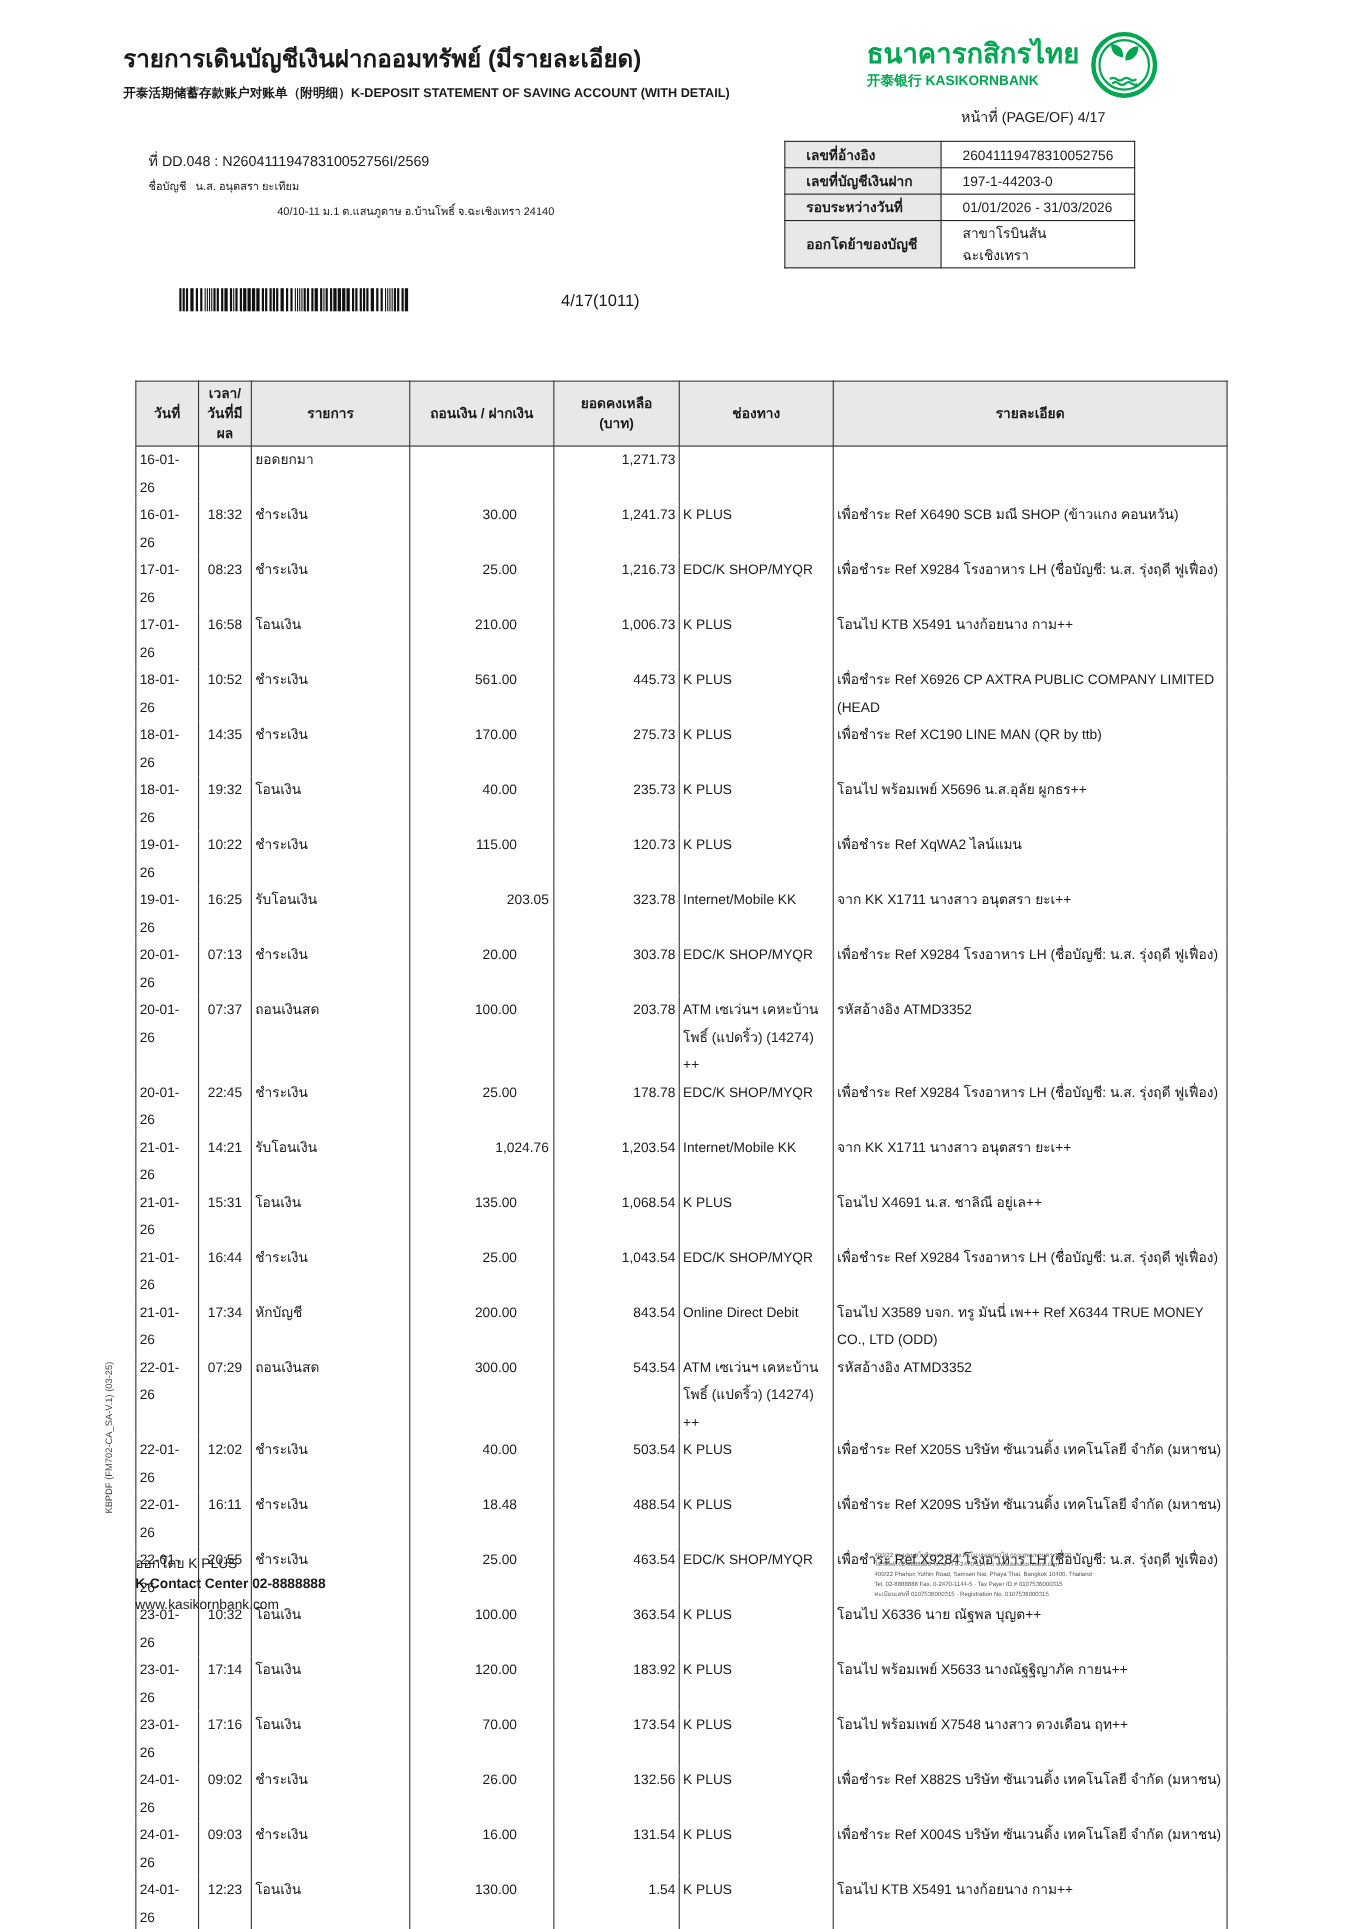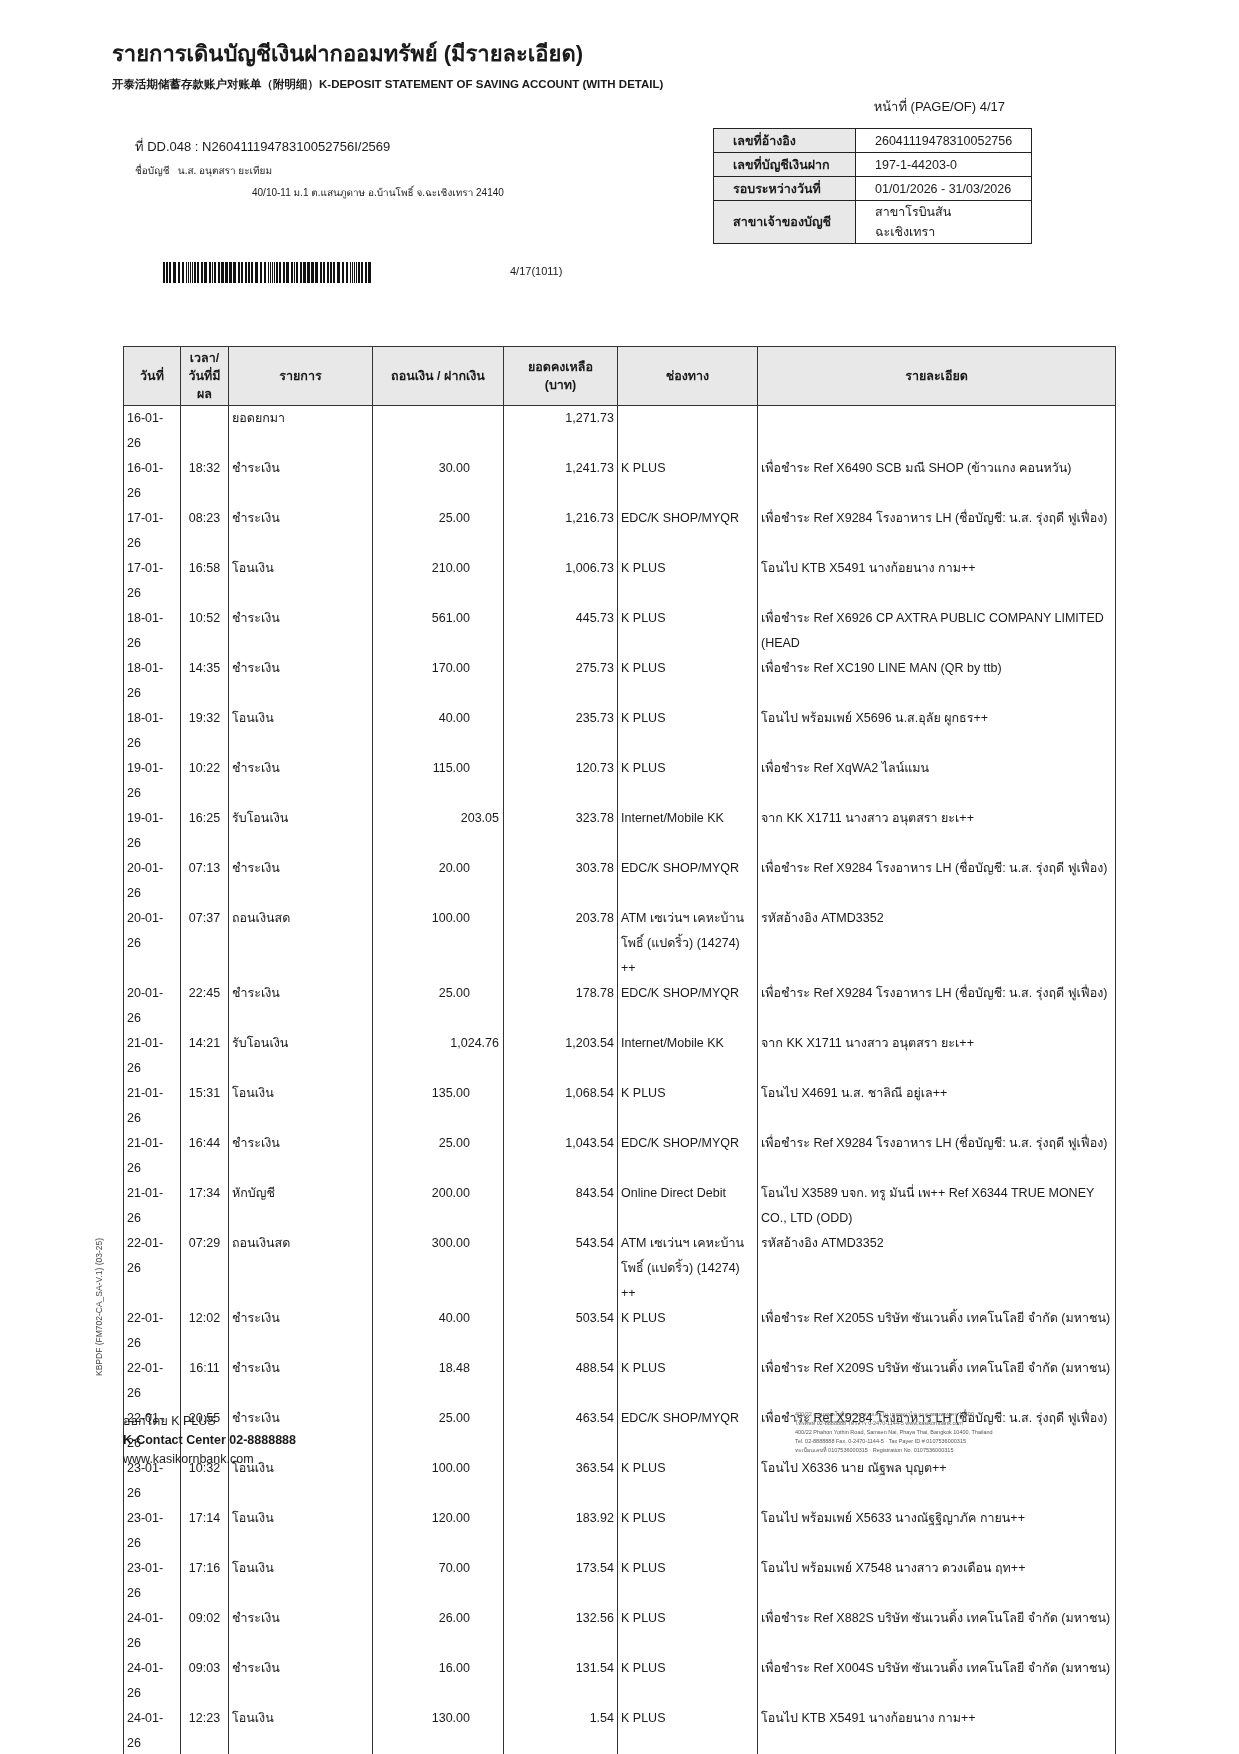--- a/index.html
+++ b/index.html
@@ -24,21 +24,21 @@
   .account .addr { margin-left:117px;text-align:center; }
   
   .info-table { position:absolute; left:713px; top:128px; border-collapse:collapse; font-size:12.5px; }
   .info-table td { border:1px solid #222; height:24px; padding:1px 19px; vertical-align:middle; }
   .info-table td.lbl { background:#e8e8e8; font-weight:bold; width:142px; }
   .info-table td.val { width:155px; background:#fff; }
   
   .barcode { position:absolute; left:163px; top:262px; height:21px; display:flex; align-items:stretch; }
   .barcode span { display:block; height:100%; }
   .barcode .b { background:#111; }
-  .barcode-caption { position:absolute; left:510px; top:265px; font-size:11px; }
+  .barcode-caption { position:absolute; left:510px; top:265px; font-size:15px; }
   
   .stmt { position:absolute; left:123px; top:346px; width:992px;
           border-collapse:collapse; table-layout:fixed; font-size:12.5px; }
   .stmt, .stmt th, .stmt td { border-color:#333; }
   .stmt thead th {
     background:#e8e8e8; border:1px solid #333; font-weight:bold;
     height:46px; vertical-align:middle; text-align:center; line-height:1.45; padding:2px;
   }
   .stmt tbody td {
     border-left:1px solid #333; border-right:1px solid #333;
@@ -70,20 +70,34 @@
 </head>
 <body>
 
 <div class="page">
 
   <div class="title-block">
     <h1>รายการเดินบัญชีเงินฝากออมทรัพย์ (มีรายละเอียด)</h1>
     <div class="subtitle">开泰活期储蓄存款账户对账单（附明细）K-DEPOSIT STATEMENT OF SAVING ACCOUNT (WITH DETAIL)</div>
   </div>
 
+  <div class="logo-block">
+    <div class="logo-text">
+      <div class="th" style="color:#00A651;">ธนาคารกสิกรไทย</div>
+      <div class="sub" style="color:#00A651;">开泰银行 KASIKORNBANK</div>
+    </div>
+    <svg width="62" height="62" viewBox="0 0 62 62" aria-hidden="true">
+      <circle cx="31" cy="31" r="28" fill="none" stroke="#00A651" stroke-width="4"></circle>
+      <circle cx="31" cy="31" r="22.5" fill="none" stroke="#00A651" stroke-width="2"></circle>
+      <path d="M30 42 L30 22 C30 16 25 12 19 12 C19 20 24 24 30 24 Z" fill="#00A651"></path>
+      <path d="M32 42 L32 26 C32 19 37 14 44 14 C44 23 38 27 32 27 Z" fill="#00A651"></path>
+      <path d="M18 44 q3 -2.5 6 0 q3 2.5 6 0 q3 -2.5 6 0 q3 2.5 6 0" fill="none" stroke="#00A651" stroke-width="2"></path>
+      <path d="M20 48 q3 -2.5 6 0 q3 2.5 6 0 q3 -2.5 6 0 q2.5 2 5 0.3" fill="none" stroke="#00A651" stroke-width="2"></path>
+    </svg>
+  </div>
 
   <div class="page-of">หน้าที่ (PAGE/OF) 4/17</div>
   <div class="doc-no">ที่ DD.048  : N26041119478310052756I/2569</div>
 
   <div class="account">
     <div>
       <span>ชื่อบัญชี</span>&nbsp;&nbsp;
       <span>น.ส. อนุตสรา ยะเทียม</span>
     </div>
     <div class="addr">40/10-11 ม.1 ต.แสนภูดาษ อ.บ้านโพธิ์ จ.ฉะเชิงเทรา 24140</div>
@@ -97,21 +111,21 @@
         </tr>
         <tr>
           <td class="lbl">เลขที่บัญชีเงินฝาก</td>
           <td class="val">197-1-44203-0</td>
         </tr>
         <tr>
           <td class="lbl">รอบระหว่างวันที่</td>
           <td class="val">01/01/2026 - 31/03/2026</td>
         </tr>
         <tr>
-          <td class="lbl">สาขาเจ้าของบัญชี</td>
+          <td class="lbl">ออกโดย้าของบัญชี</td>
           <td class="val">สาขาโรบินสัน ฉะเชิงเทรา</td>
         </tr>
       </tbody>
   </table>
 
   <div class="barcode" id="barcode">
       <span class="b" style="width: 2px;"></span>
       <span style="width: 1px;"></span>
       <span class="b" style="width: 2px;"></span>
       <span style="width: 1px;"></span>

